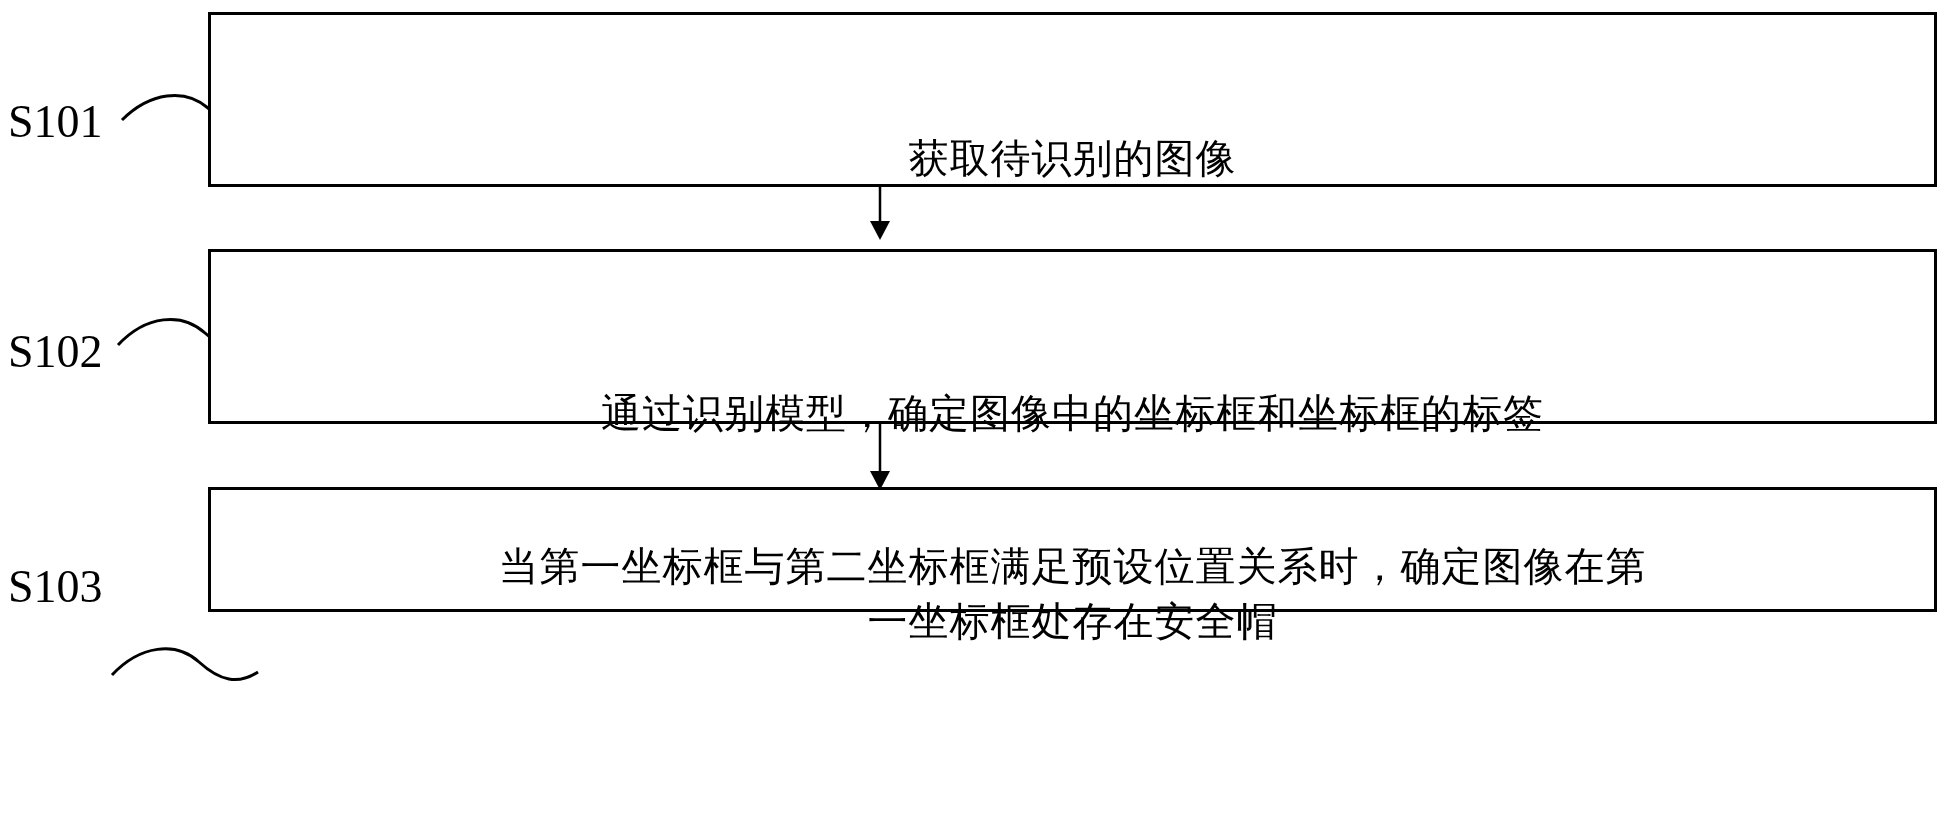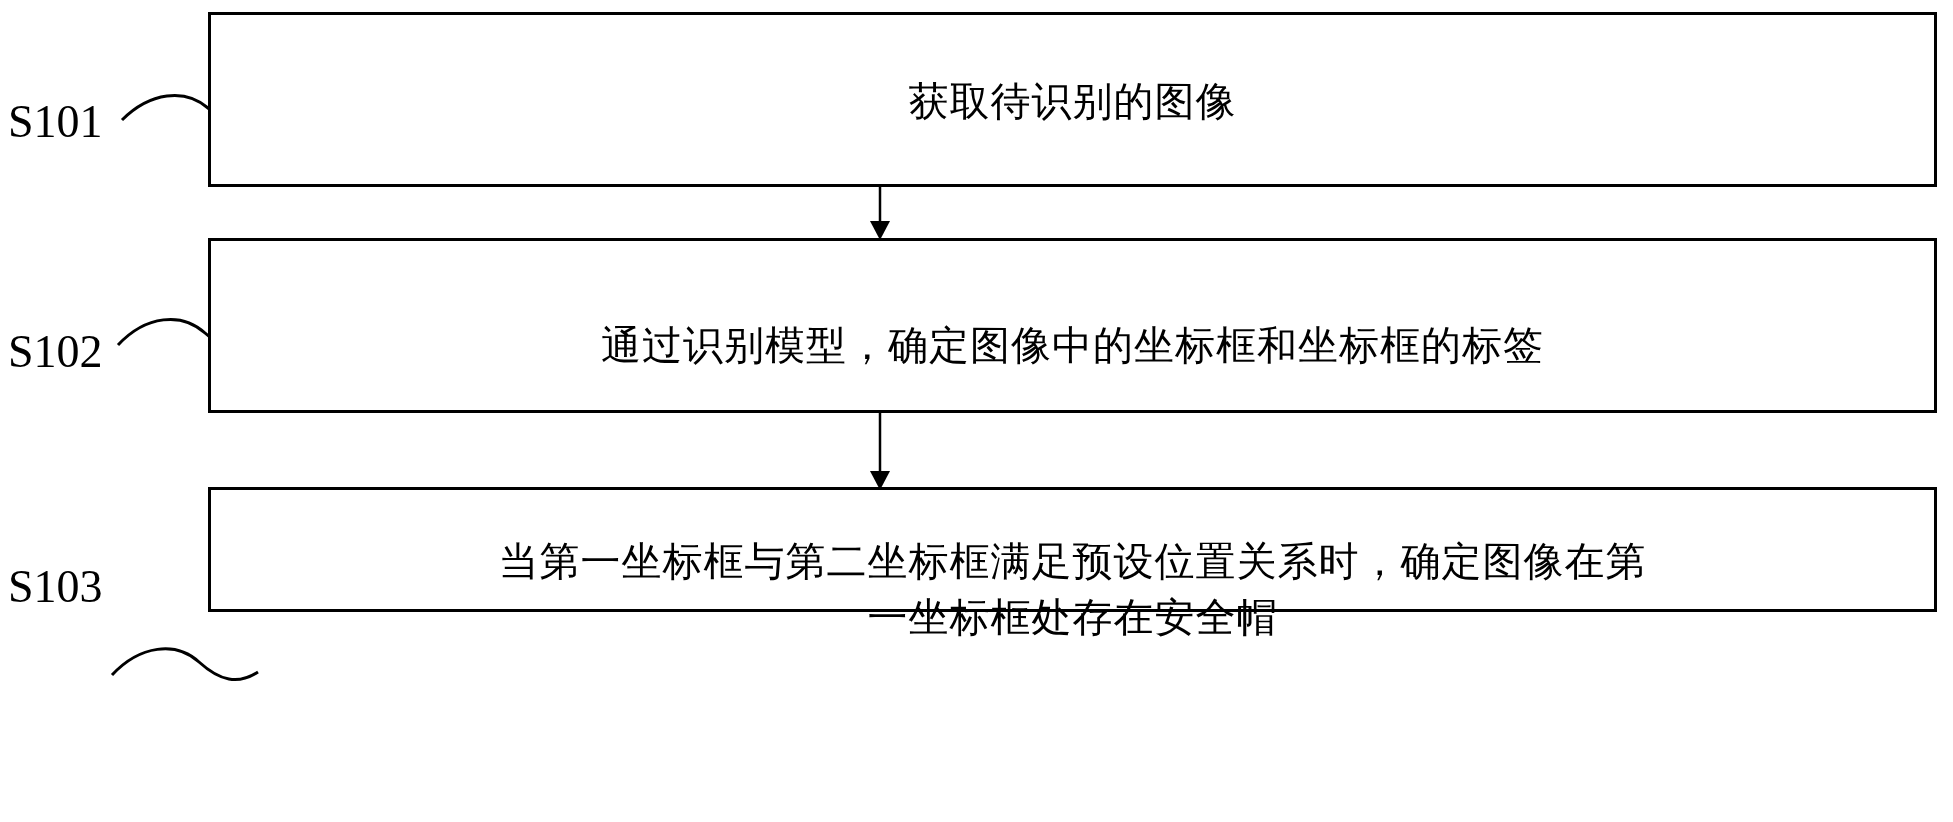--- a/index.html
+++ b/index.html
@@ -18,36 +18,36 @@
     overflow: hidden;
   }
 
   
   .process-box {
     position: absolute;
     box-sizing: border-box;
     border: 3px solid #000000;
     background: #ffffff;
     display: flex;
-    align-items: center;
+    align-items: flex-end;
     justify-content: center;
     text-align: center;
   }
   .box-text {
     font-family: "Liberation Serif", "DejaVu Serif", serif;
     font-size: 40px;
     line-height: 1.38;
     color: #000000;
     letter-spacing: 1px;
     padding: 0 26px;
     white-space: pre-line;
   }
 
   #box-step-1 { left: 208px; top: 12px;  width: 1729px; height: 175px; }
-  #box-step-2 { left: 208px; top: 238px; width: 1729px; height: 175px; }
+  #box-step-2 { left: 208px; top: 249px; width: 1729px; height: 175px; }
   #box-step-3 { left: 208px; top: 487px; width: 1729px; height: 125px; }
 
   
   #box-step-1 .box-text { transform: translateY(2px); }
   #box-step-3 .box-text { transform: translateY(40px); }
   #box-step-2 .box-text { transform: translateY(20px); }
 
   
   .step-label {
     position: absolute;

